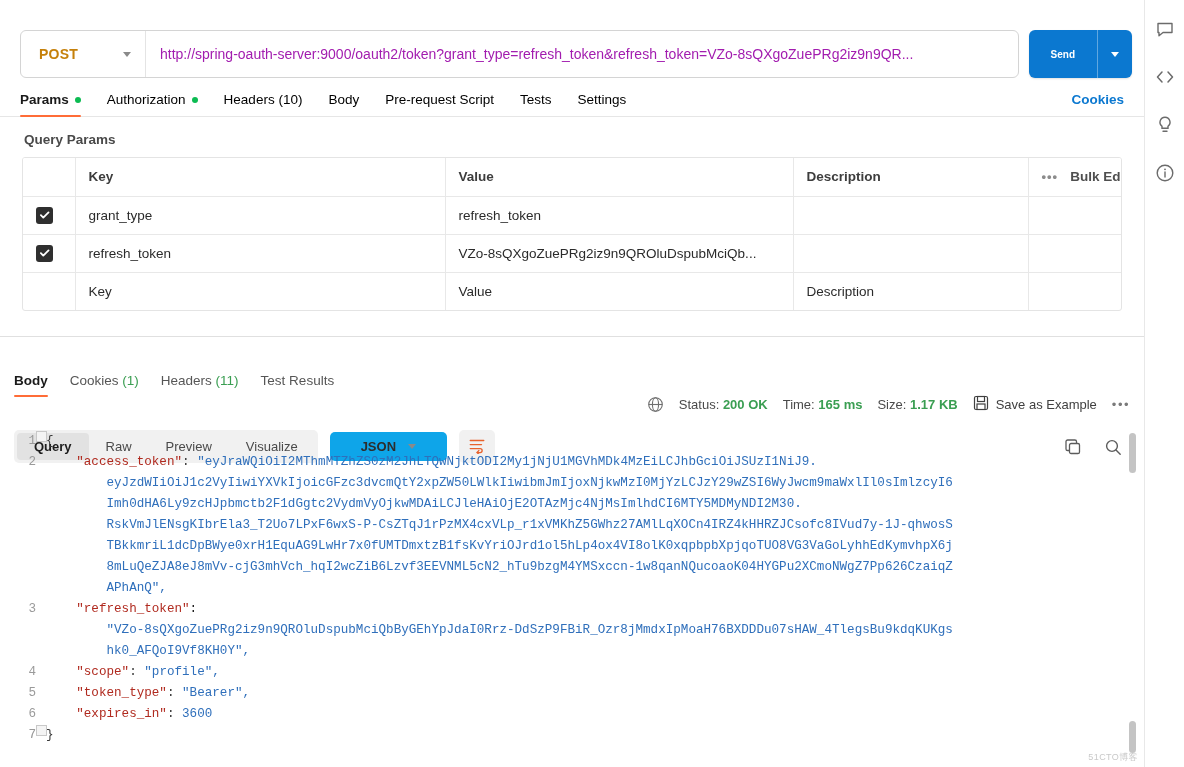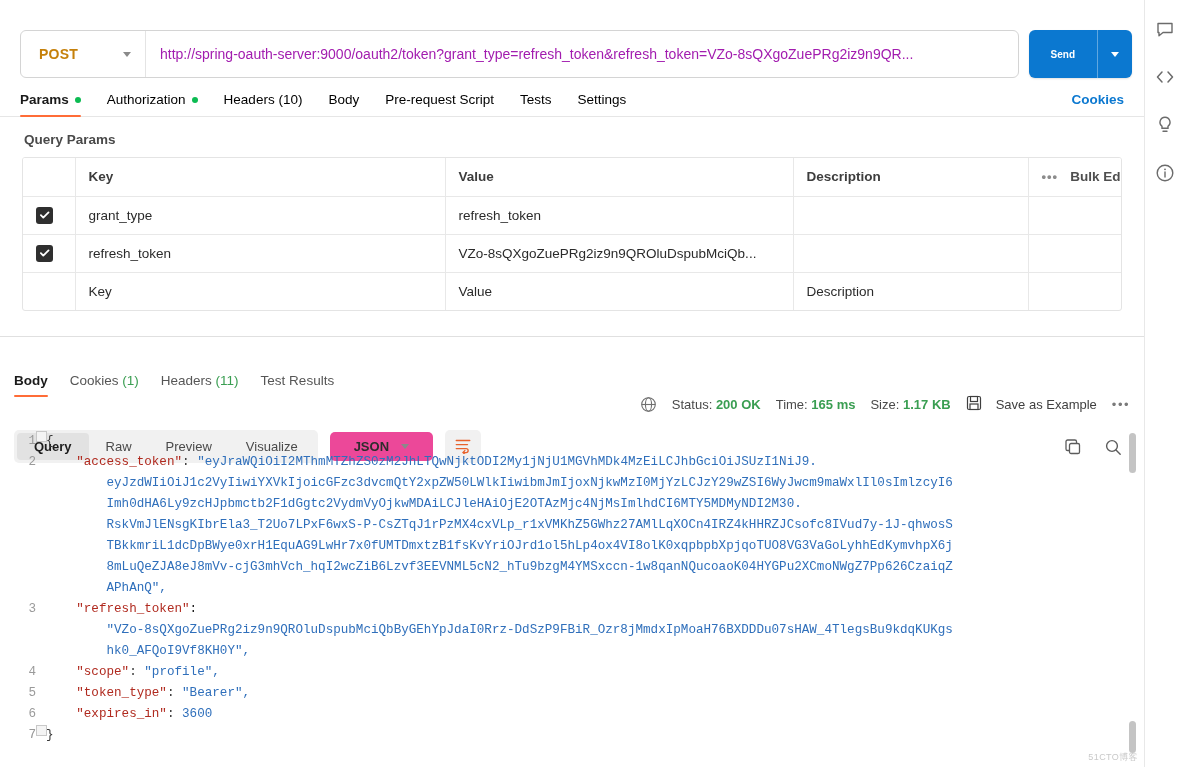--- a/index.html
+++ b/index.html
@@ -93,29 +93,29 @@
   
   .respane { position:absolute; left:0; right:0; top:336px; bottom:0; border-top:1px solid #e0e0e0; background:#fff; }
   .resptabs { display:flex; align-items:center; padding: 10px 14px 0 14px; gap:22px; position:relative; }
   .rtab { font-size:13.5px; color:#565656; padding-bottom:9px; cursor:pointer; position:relative; }
   .rtab.active { color:#1a1a1a; font-weight:700; }
   .rtab.active::after { content:""; position:absolute; left:0; right:0; bottom:0; height:2px; background:#ff6c37; border-radius:2px; }
   .meta { margin-left:auto; display:flex; align-items:center; gap:15px; padding-bottom:8px; font-size:13px; color:#4a4a4a;margin-top:48px; }
   .meta .g { color:#3a9e52; font-weight:700; }
   .meta .globe { color:#6f6f6f; display:flex; align-items:center; }
   .meta .globe svg { width:17px; height:17px; }
-  .save-ex { display:flex; align-items:center; gap:14px; cursor:pointer; color:#3f3f3f; }
+  .save-ex { display:flex; align-items:center; gap:7px; cursor:pointer; color:#3f3f3f; }
   .save-ex svg { width:16px; height:16px; }
   .dots3 { color:#7a7a7a; letter-spacing:1.5px; cursor:pointer; }
 
   .viewrow { display:flex; align-items:center; gap:12px; padding: 8px 14px 6px 14px; }
   .segs { display:flex; background:#f1f1f1; border-radius:5px; padding:3px; }
   .seg { padding: 6px 17px; font-size:13px; color:#4a4a4a; border-radius:4px; cursor:pointer; }
   .seg.active { background:#e2e2e2; color:#1d1d1d; font-weight:700; }
-  .fmtsel { display:flex; align-items:center; gap:12px; background:#ec4899; border-radius:5px; padding:7px 24px; cursor:pointer; }
+  .fmtsel { display:flex; align-items:center; gap:12px; background:#0ea5e9; border-radius:5px; padding:7px 31px; cursor:pointer; }
   .fmtsel .t { font-size:13px; color:#2d2d2d; font-weight:700; }
   .wrapbtn { background:#f1f1f1; border-radius:5px; padding:6px 9px; cursor:pointer; display:flex; align-items:center; }
   .wrapbtn svg { width:18px; height:18px; }
   .viewrow .right { margin-left:auto; display:flex; align-items:center; gap:22px; padding-right:8px; }
   .iconbtn { color:#5c5c5c; cursor:pointer; display:flex; align-items:center; }
   .iconbtn svg { width:18px; height:18px; }
 
   
   .codearea { position:absolute; left:0; right:0; top:92px; bottom:0; overflow:hidden; }
   .code {

